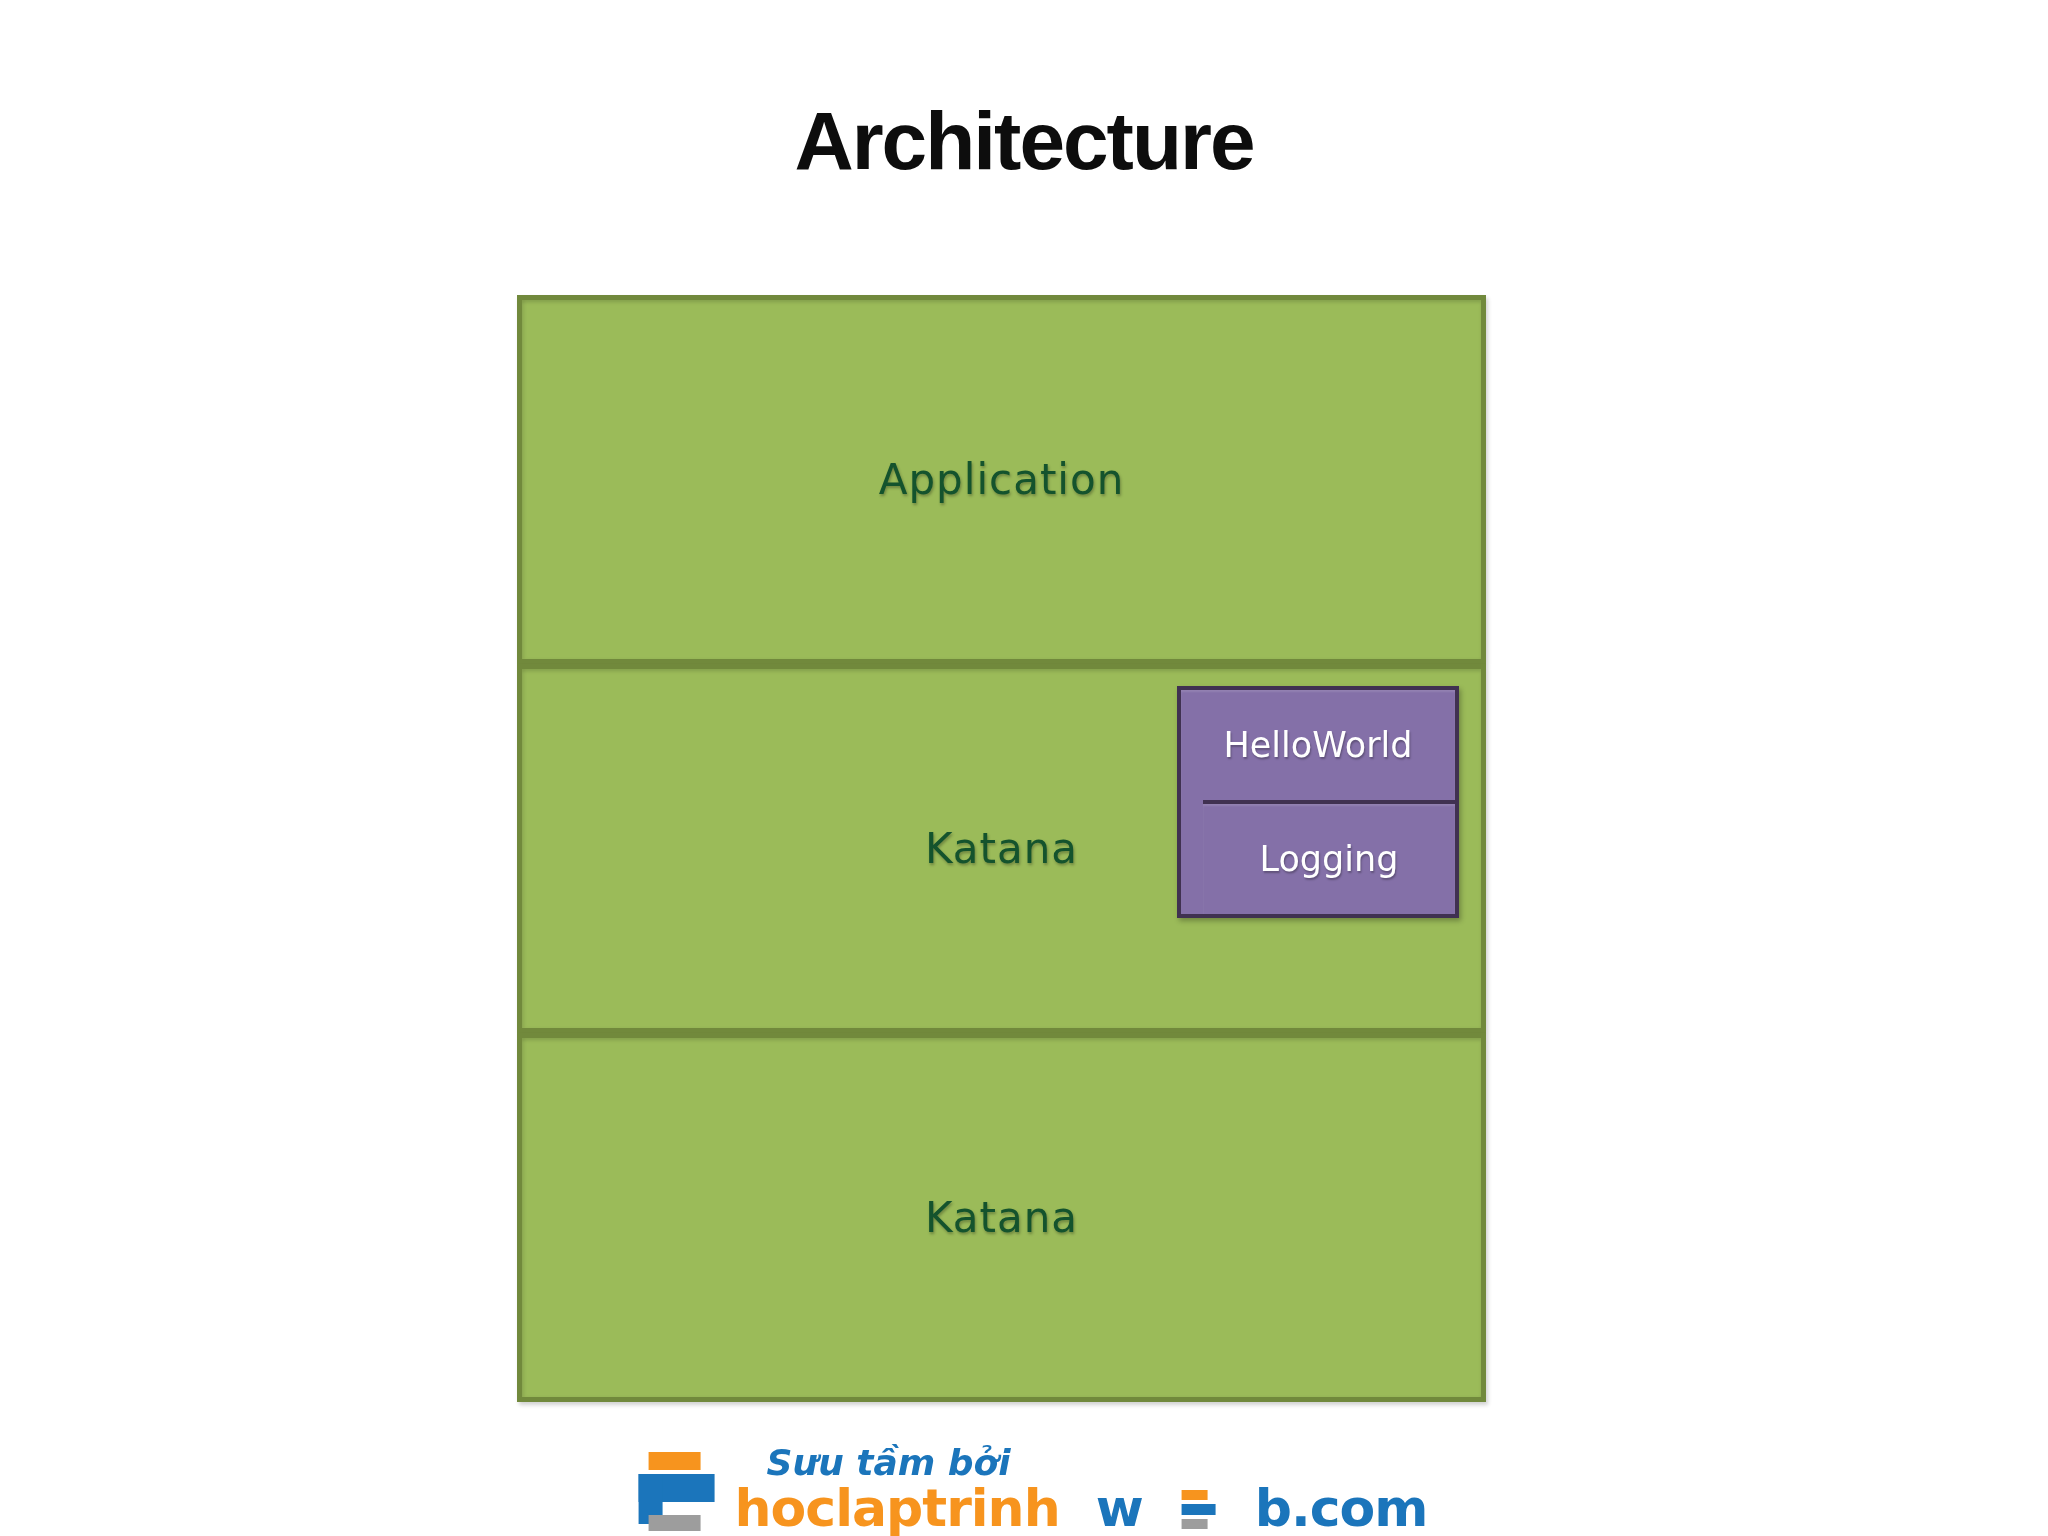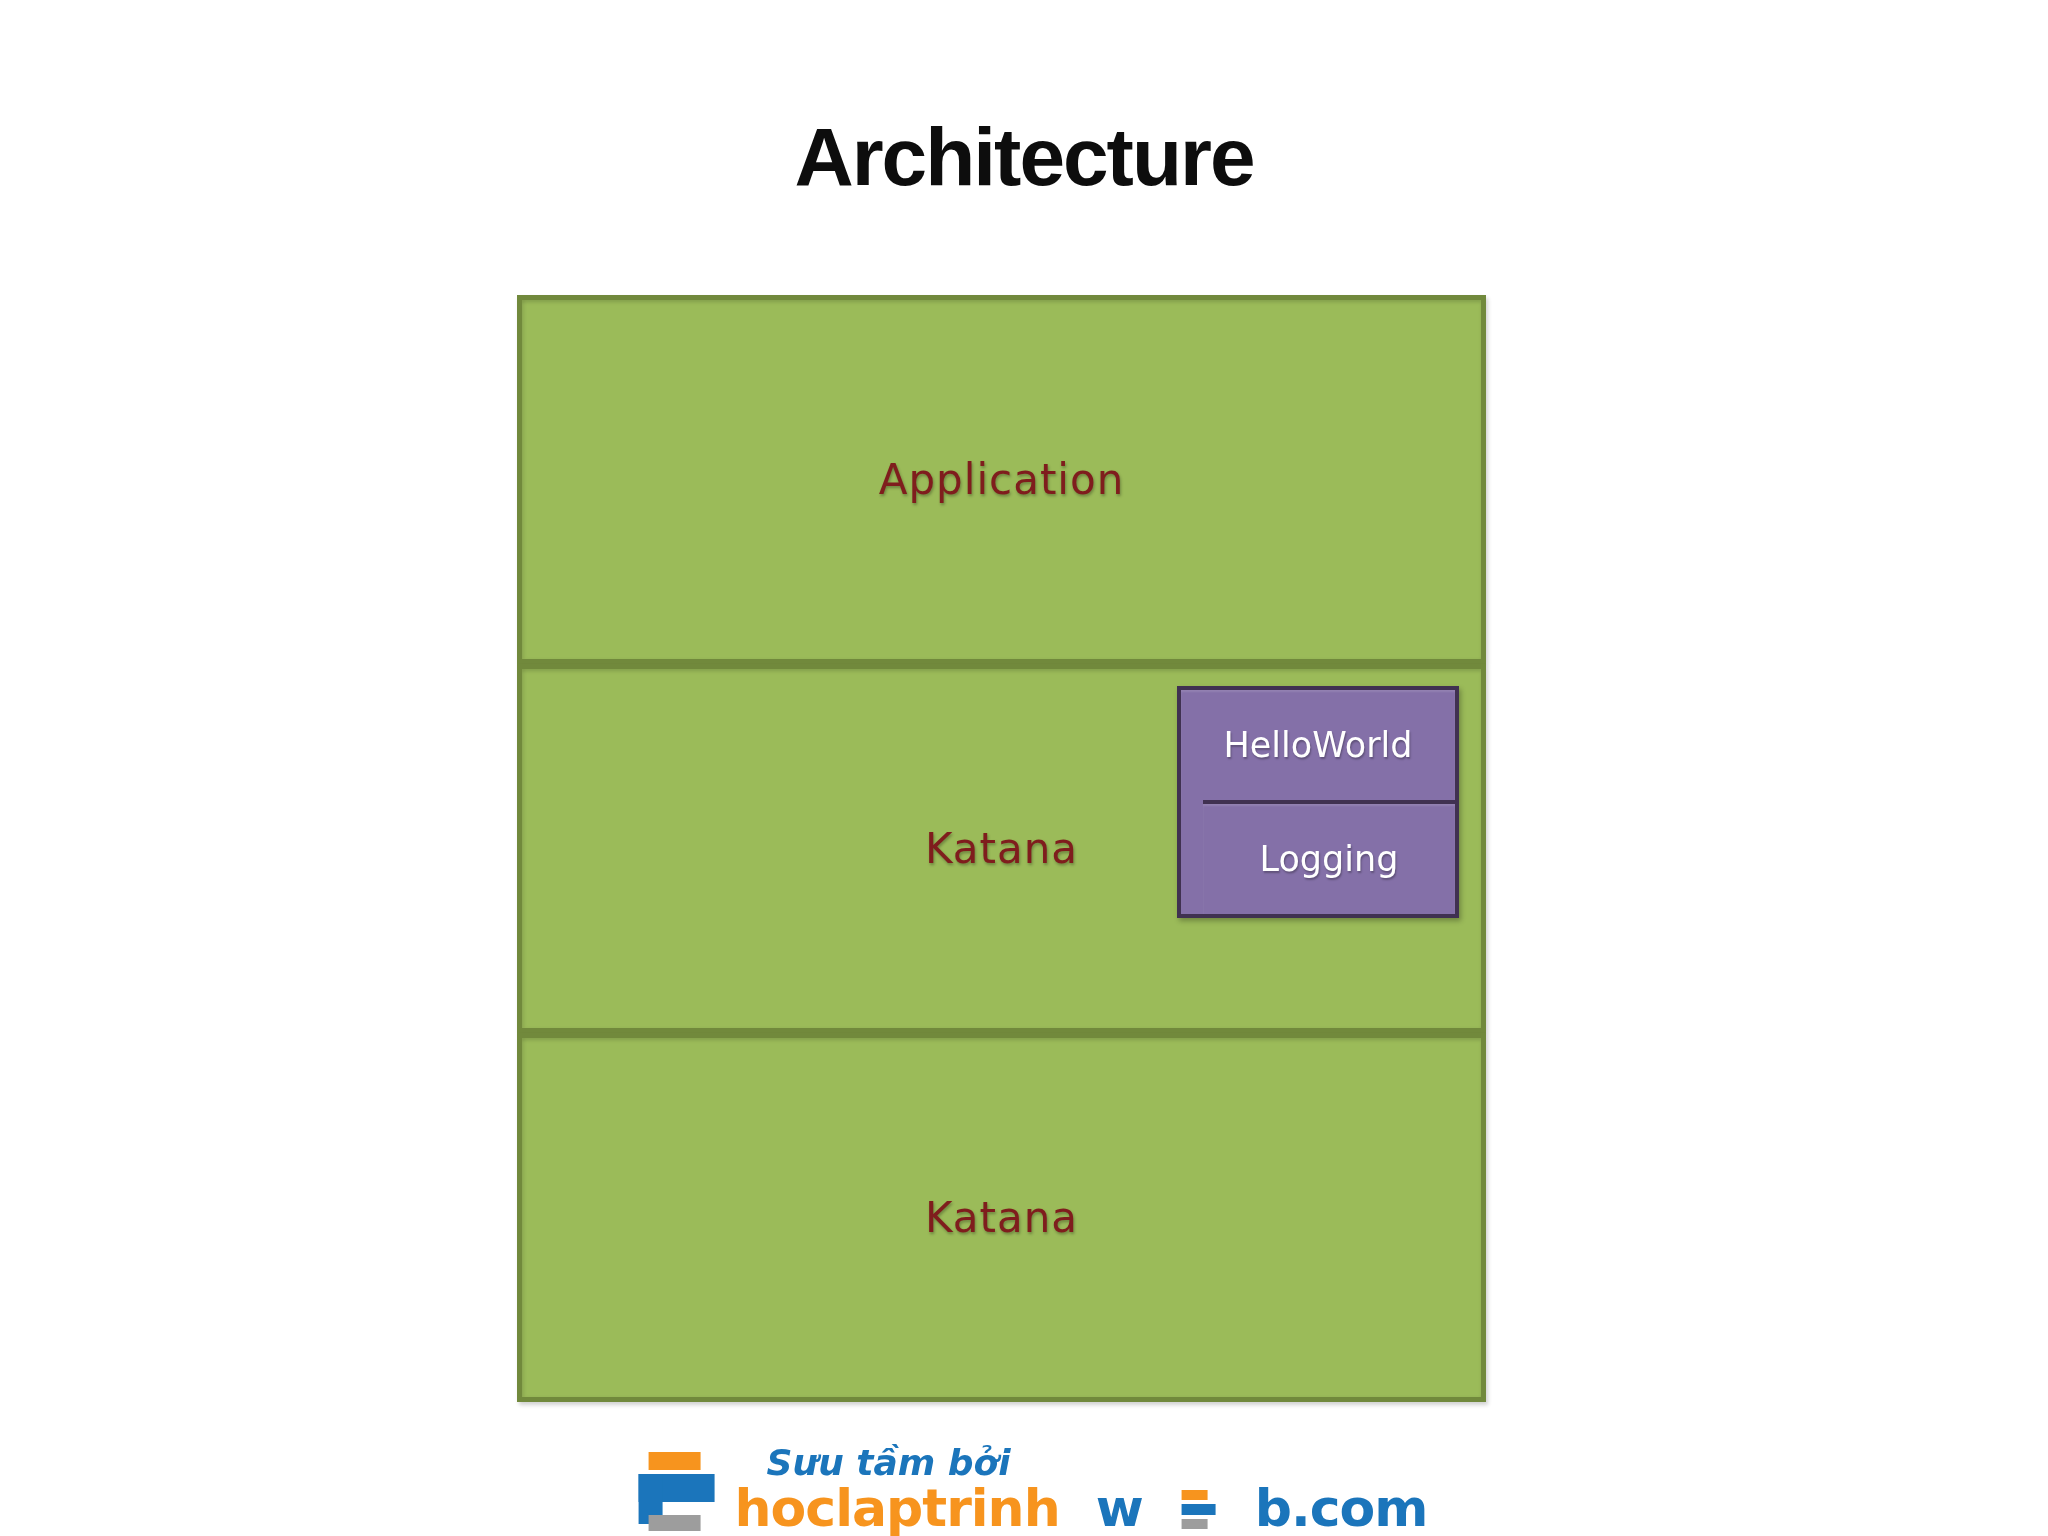--- a/index.html
+++ b/index.html
@@ -19,21 +19,20 @@
     top: 100px;
     left: 0;
     width: 100%;
     text-align: center;
     font-family: "Liberation Sans", sans-serif;
     font-weight: 700;
     font-size: 82px;
     letter-spacing: -2px;
     color: #0d0d0d;
     line-height: 1;
-    margin-top: 16px;
   }
 
   
   .stack {
     position: absolute;
     left: 517px;
     top: 295px;
     width: 969px;
     height: 1107px;
     display: flex;
@@ -46,21 +45,21 @@
     border: 5px solid #71893C;
     display: flex;
     align-items: center;
     justify-content: center;
     box-shadow:
       inset 0 3px 3px rgba(0,0,0,0.10),
       inset 3px 0 3px rgba(0,0,0,0.06),
       2px 3px 4px rgba(0,0,0,0.18);
   }
   .layer-label {
-    color: #7f1d1d;
+    color: #14532d;
     font-size: 42px;
     letter-spacing: 1px;
     text-shadow: 1px 2px 3px rgba(0,0,0,0.30);
   }
 
   
   .modules {
     position: absolute;
     top: 17px;
     right: 22px;

